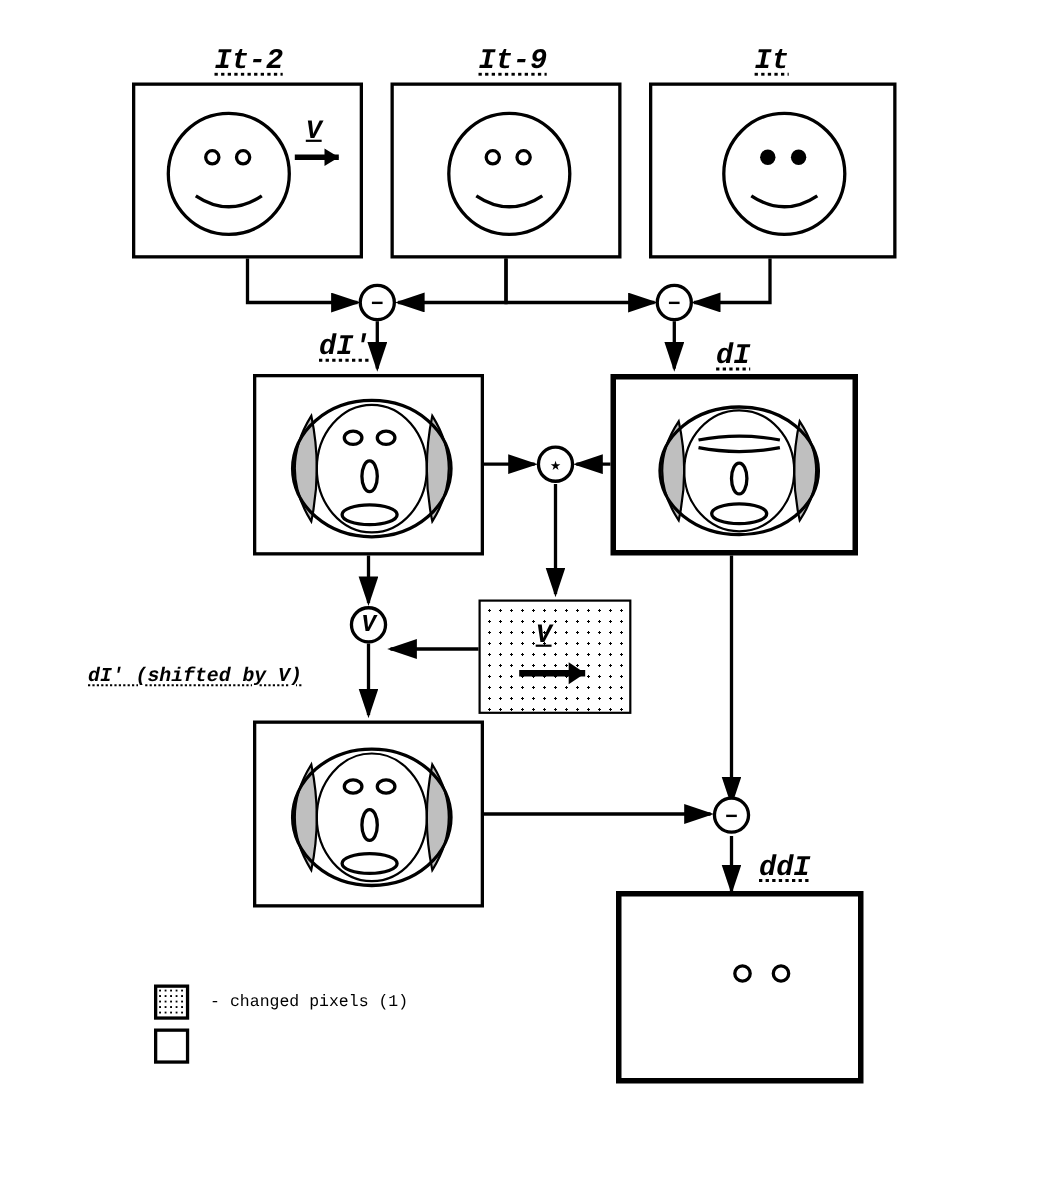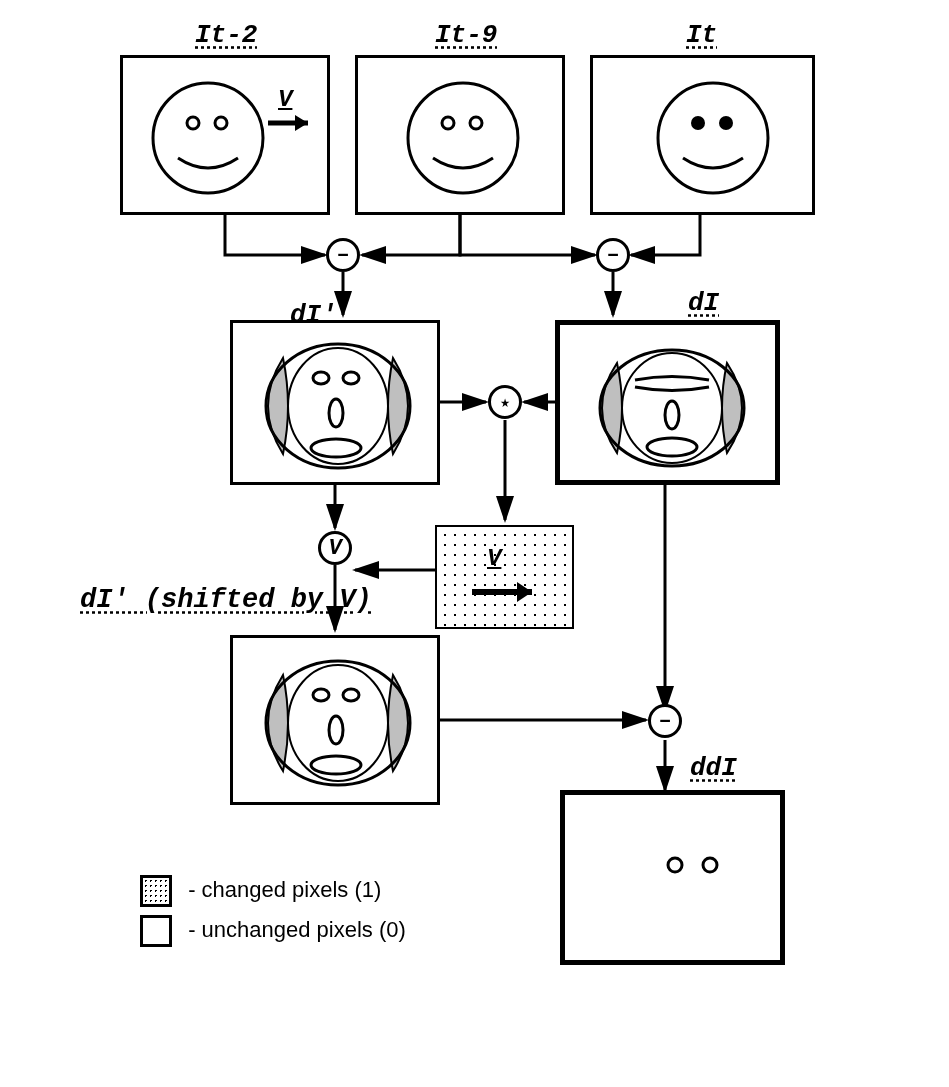--- a/index.html
+++ b/index.html
@@ -9,21 +9,21 @@
     font-family: "Courier New", monospace;
     width: 949px;
     height: 1087px;
     position: relative;
   }
   .container {
     position: relative;
     width: 760px;
     height: 1000px;
     margin-left: 100px;
-    margin-top: 20px;
+    margin-top: 40px;
   }
   .frame {
     position: absolute;
     border: 3px solid #000;
     background: #fff;
     box-sizing: border-box;
   }
   .thick {
     border-width: 5px;
   }
@@ -59,22 +59,22 @@
   }
   .dotbox {
     position: absolute;
     border: 2px solid #000;
     background-image: radial-gradient(#000 1px, transparent 1px);
     background-size: 10px 10px;
     background-position: 3px 3px;
   }
   .legend {
     position: absolute;
-    font-size: 22px;
-    font-family: Liberation Sans, sans-serif;
+    font-size: 15px;
+    font-family: Liberation Mono, monospace;
   }
   .legend-sq {
     display: inline-block;
     width: 26px;
     height: 26px;
     border: 3px solid #000;
     vertical-align: middle;
     margin-right: 10px;
   }
   .legend-sq.textured {
@@ -148,22 +148,22 @@
     </div>
   <div class="opcircle" style="left:496px; top:218px;">
       <span>–</span>
     </div>
 
   <svg class="line" style="left:0; top:0;" width="760" height="320">
     <path d="M243 252 L243 295" fill="none" stroke="#000" stroke-width="3" marker-end="url(#arrow)"></path>
     <path d="M513 252 L513 295" fill="none" stroke="#000" stroke-width="3" marker-end="url(#arrow)"></path>
   </svg>
 
-  <div class="label" style="left:190px; top:280px;">dI'</div>
-  <div class="label" style="left:588px; top:268px;text-align:right;">dI</div>
+  <div class="label" style="left:190px; top:260px;">dI'</div>
+  <div class="label" style="left:551px; top:268px;text-align:right;">dI</div>
 
   <div class="frame" style="left:130px; top:300px; width:210px; height:165px;">
     <svg width="210" height="165">
       <ellipse cx="105" cy="83" rx="72" ry="62" fill="none" stroke="#000" stroke-width="3"></ellipse>
 
       <path d="M50 35 Q20 83 50 131 Q60 83 50 35 Z" fill="#000" fill-opacity="0.25" stroke="#000" stroke-width="2"></path>
       <path d="M160 35 Q190 83 160 131 Q150 83 160 35 Z" fill="#000" fill-opacity="0.25" stroke="#000" stroke-width="2"></path>
 
       <ellipse cx="105" cy="83" rx="50" ry="58" fill="none" stroke="#000" stroke-width="2"></ellipse>
       <ellipse cx="88" cy="55" rx="8" ry="6" fill="none" stroke="#000" stroke-width="3"></ellipse>
@@ -208,21 +208,21 @@
     </div>
 
   <div class="dotbox" style="left:335px; top:505px; width:135px; height:100px;">
     <div style="position:absolute; left:50px; top:18px;" class="smallv">V</div>
     <svg width="135" height="100" style="position:absolute; left:0; top:0;">
       <line x1="35" y1="65" x2="95" y2="65" stroke="#000" stroke-width="6"></line>
       <polygon points="95,65 80,55 80,75" fill="#000"></polygon>
     </svg>
   </div>
 
-  <div class="label" style="left:-20px; top:565px; font-size:27px;">dI' (shifted by V)</div>
+  <div class="label" style="left:-20px; top:565px; font-size:18px;">dI' (shifted by V)</div>
 
   <svg class="line" style="left:0; top:0;" width="760" height="650">
     <path d="M235 545 L235 610" fill="none" stroke="#000" stroke-width="3" marker-end="url(#arrow)"></path>
   </svg>
 
   <div class="frame" style="left:130px; top:615px; width:210px; height:170px;">
     <svg width="210" height="170">
       <ellipse cx="105" cy="85" rx="72" ry="62" fill="none" stroke="#000" stroke-width="3"></ellipse>
       <path d="M50 37 Q20 85 50 133 Q60 85 50 37 Z" fill="#000" fill-opacity="0.25" stroke="#000" stroke-width="2"></path>
       <path d="M160 37 Q190 85 160 133 Q150 85 160 37 Z" fill="#000" fill-opacity="0.25" stroke="#000" stroke-width="2"></path>
@@ -252,16 +252,15 @@
       <circle cx="145" cy="70" r="7" fill="none" stroke="#000" stroke-width="3"></circle>
     </svg>
   </div>
 
   <div class="legend" style="left:40px; top:855px;">
     <span class="legend-sq textured"></span>
     <span>- changed pixels (1)</span>
   </div>
   <div class="legend" style="left:40px; top:895px;">
     <span class="legend-sq"></span>
-    <span>- unchanged pixels (0)</span>
   </div>
 
 </div>
 
 </body></html>

